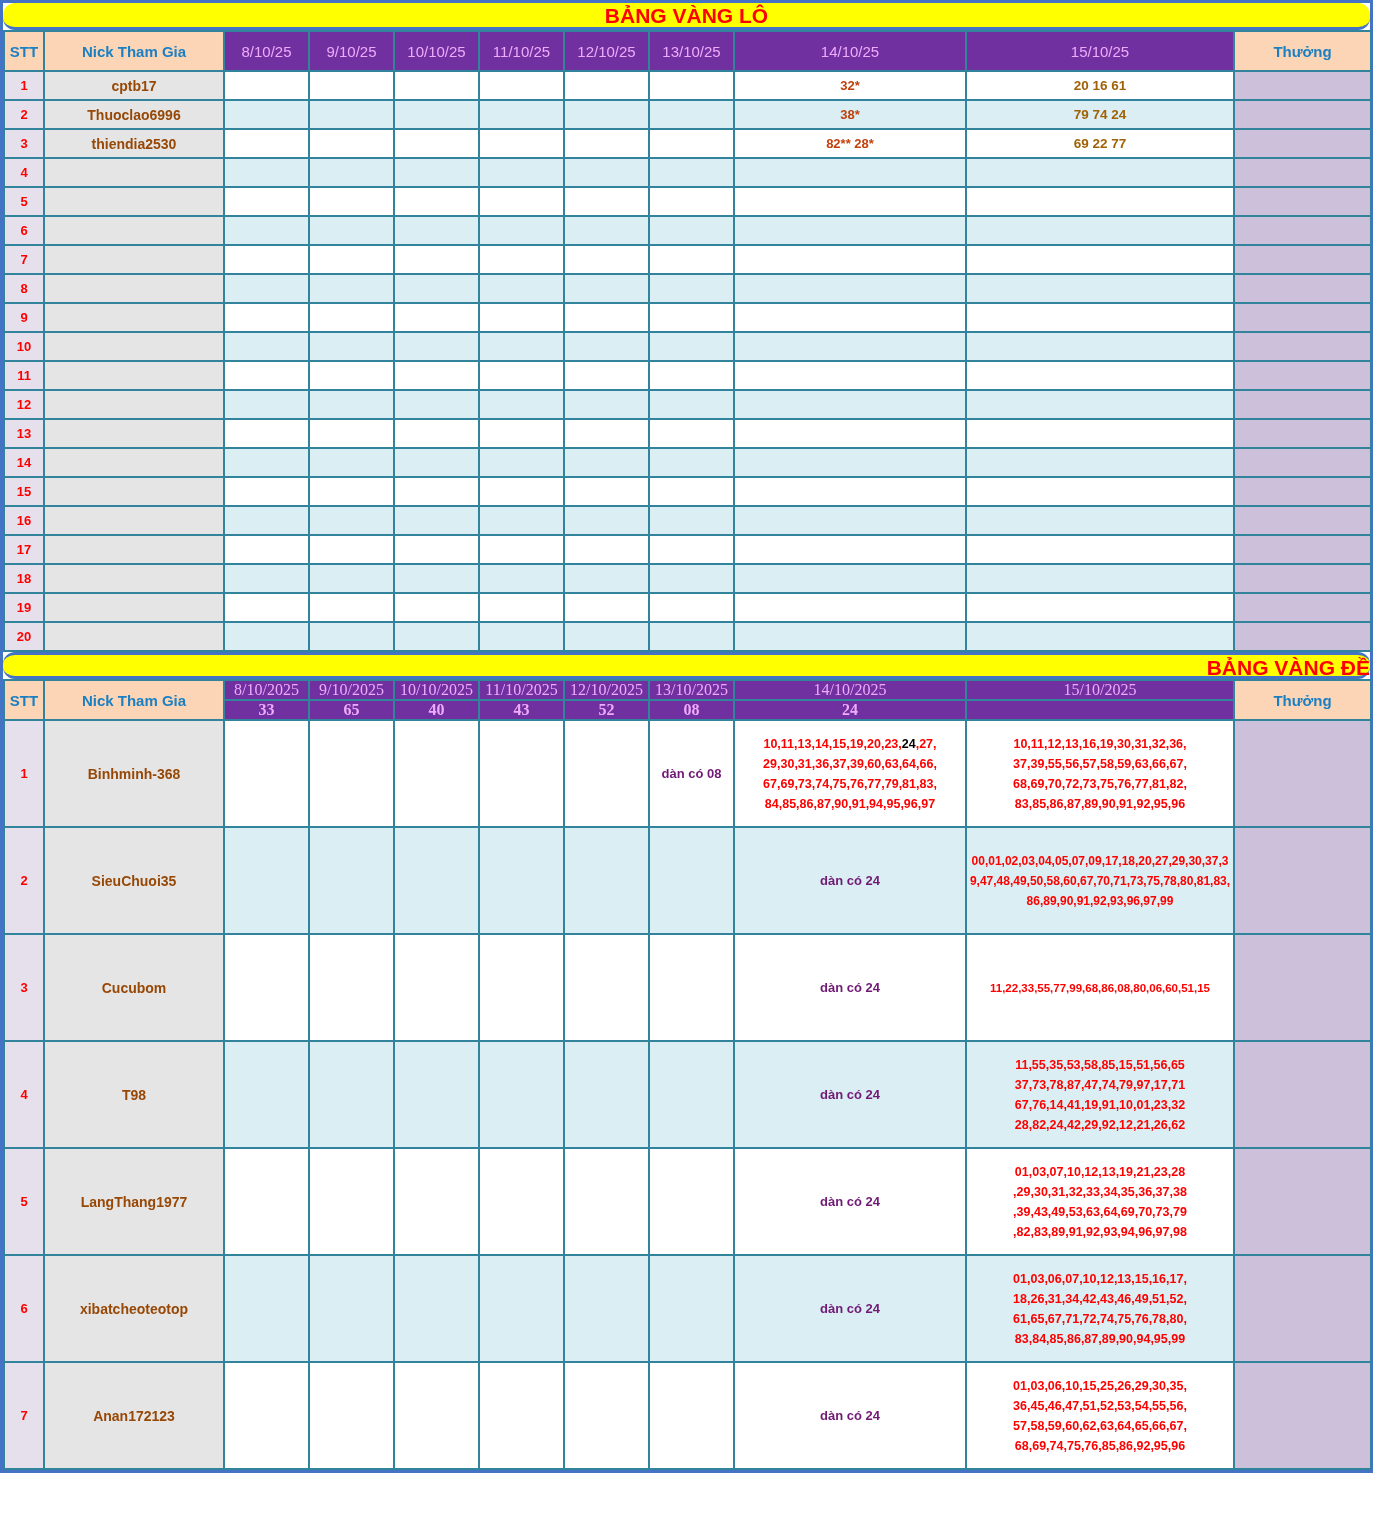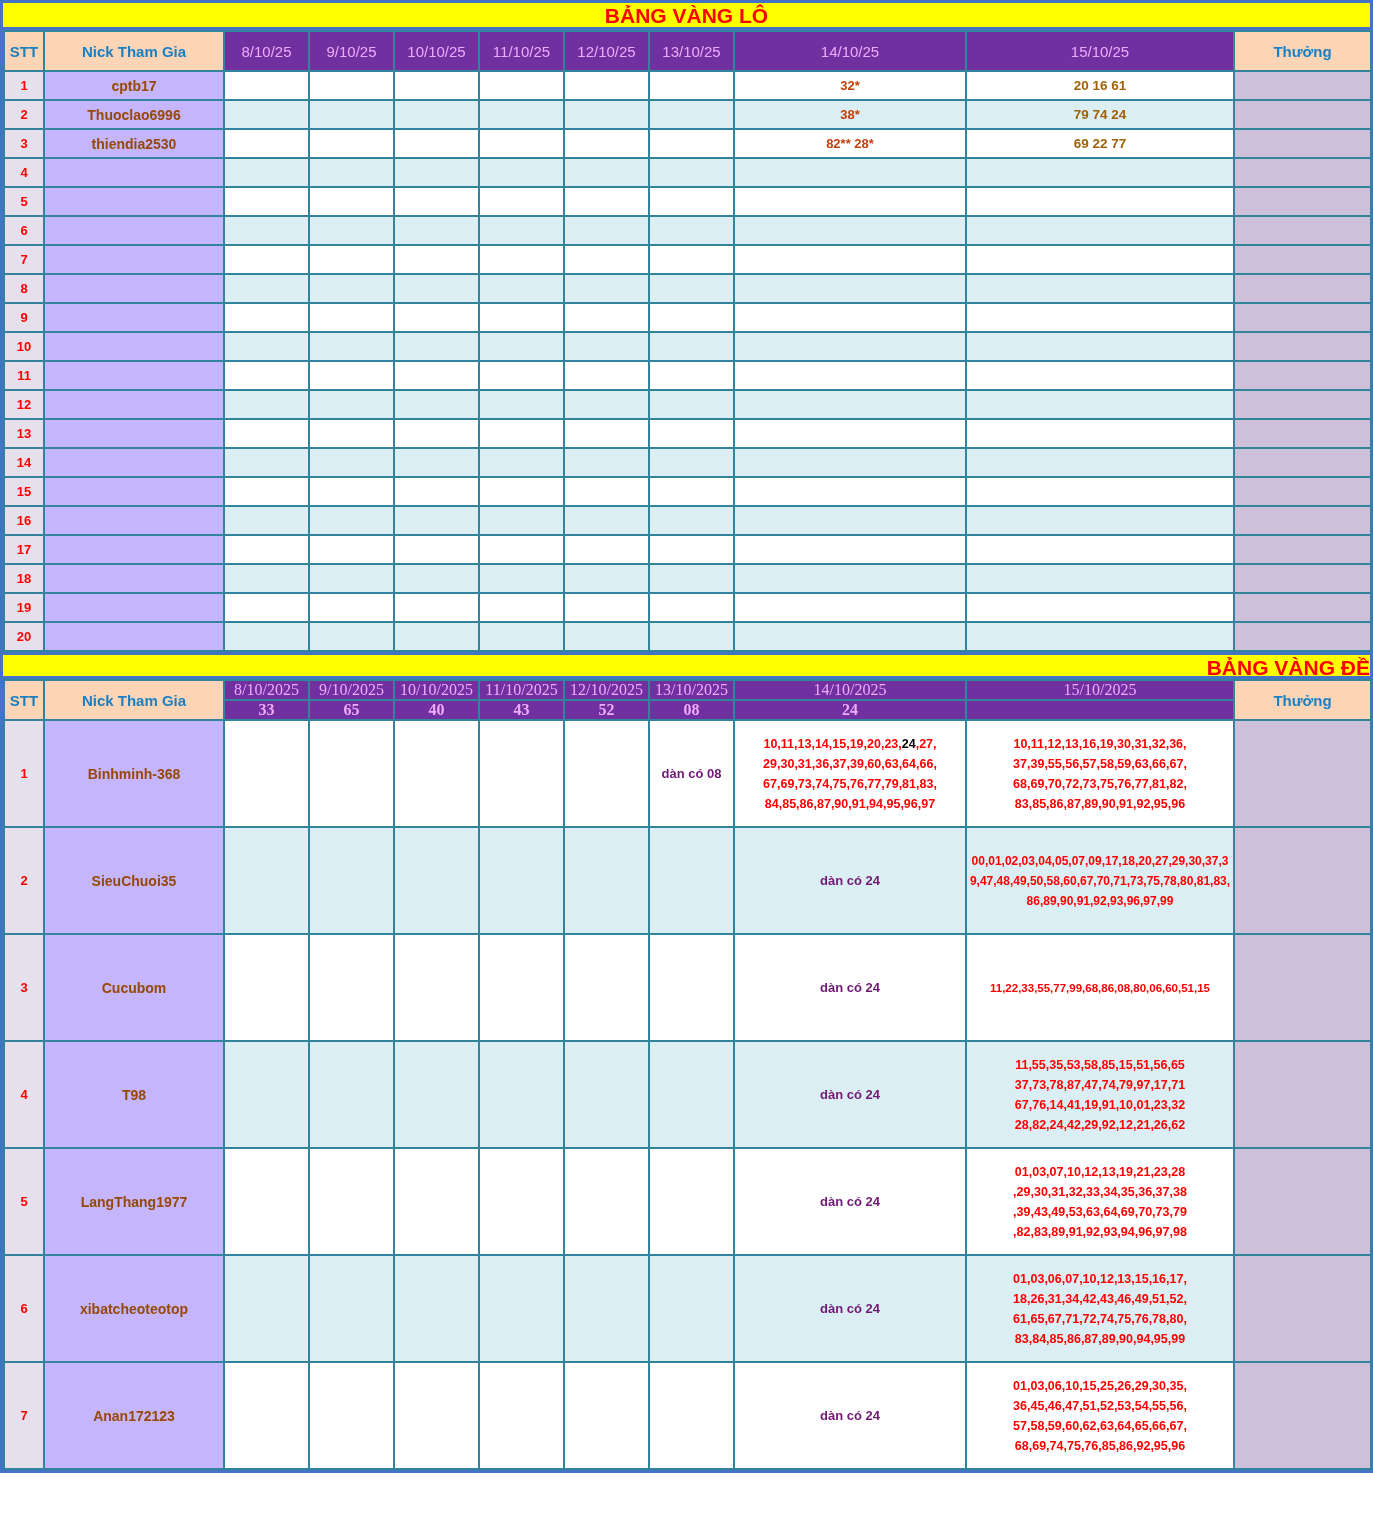--- a/index.html
+++ b/index.html
@@ -3,37 +3,38 @@
 <meta charset="utf-8">
 <style>
   *{box-sizing:border-box;margin:0;padding:0}
   html,body{background:#ffffff}
   body{font-family:"Liberation Sans",sans-serif;width:1373px}
   .wrap{width:1373px;border:3px solid #4472C4;background:#ffffff}
   .title-bar{
     background:#FFFF00;color:#FF0000;font-weight:bold;font-size:21px;
     text-align:center;height:27px;line-height:26px;
     border-bottom:3px solid #4472C4;
+    border-radius:12px;
   }
   .title-bar-2{border-top:3px solid #4472C4;text-align:right;}
   table.grid{border-collapse:collapse;table-layout:fixed;width:1367px;background:#fff}
   .grid th,.grid td{
     border:2px solid #31849B;overflow:hidden;padding:0 2px;
     text-align:center;vertical-align:middle;
   }
   th.peach{background:#FBD5B5;color:#1B7FC3;font-size:15px;font-weight:bold}
   th.purple{background:#7030A0;color:#f0abfc;font-weight:normal;font-size:15px}
   th.serif{font-family:"Liberation Serif",serif;font-size:16px}
   th.result{font-weight:bold}
   .lo thead tr{height:40px}
   .lo tbody tr{height:29px}
   .de thead tr{height:20px}
   .de tbody tr{height:107px}
   td.stt{background:#E6E0EC;color:#FF0000;font-weight:bold;font-size:13px}
-  td.nick{background:#c4b5fd;color:#974806;font-weight:bold;font-size:14px}
+  td.nick{background:#e5e5e5;color:#974806;font-weight:bold;font-size:14px}
   td.reward{background:#CCC0DA}
   td.plain{background:#ffffff}
   .grid tbody tr:nth-child(even) td.plain{background:#DAEEF3}
   td.val14{font-weight:bold;font-size:13px;color:#c2410c}
   td.val15{font-weight:bold;font-size:13.5px;color:#a16207}
   td.note{font-weight:bold;font-size:13px;color:#701a75}
   td.nums{color:#FF0000;font-weight:bold;font-size:12.5px}
   .numline{line-height:20px}
   td.wrapall{word-break:break-all;font-size:12px;line-height:20px}
   td.fit1{font-size:11.5px;white-space:nowrap}

